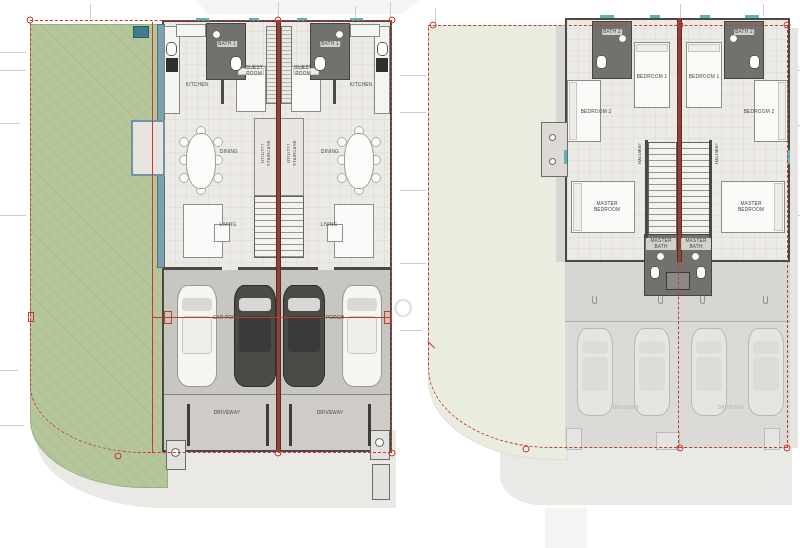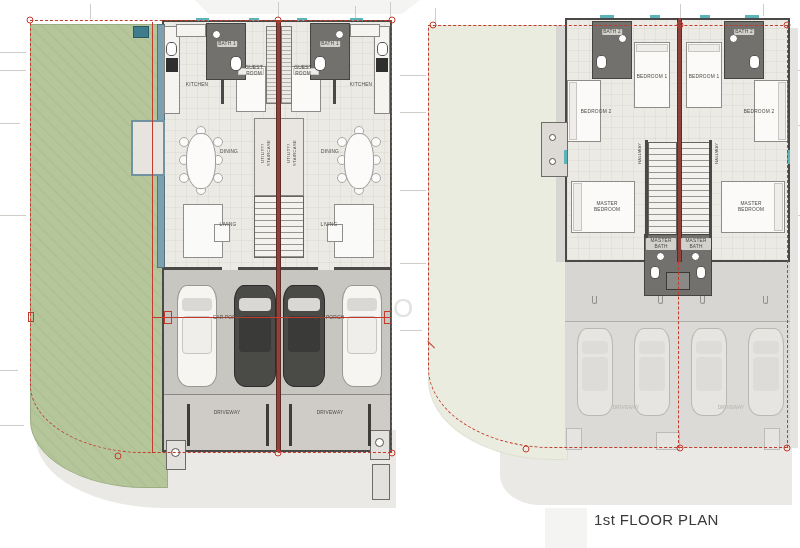--- a/index.html
+++ b/index.html
@@ -325,15 +325,14 @@
     <div class="vlbl" style="left:240px;top:153px;height:36px;">HALLWAY</div>
     <div class="vlbl" style="left:317px;top:153px;height:36px;">HALLWAY</div>
     <div class="lbl wrap" style="left:207px;top:207px;width:40px;">MASTER BEDROOM</div>
     <div class="lbl wrap" style="left:351px;top:207px;width:40px;">MASTER BEDROOM</div>
     <div class="lbl wrap ondark" style="left:261px;top:244px;width:28px;">MASTER BATH</div>
     <div class="lbl wrap ondark" style="left:296px;top:244px;width:28px;">MASTER BATH</div>
     <div class="lbl ghost" style="left:226px;top:408px;">DRIVEWAY</div>
     <div class="lbl ghost" style="left:331px;top:408px;">DRIVEWAY</div>
   </div>
 
-  <div class="title" style="left:594px;top:511px;">1st FLOOR PLAN</div>
 
 </div>
 
 </body></html>

